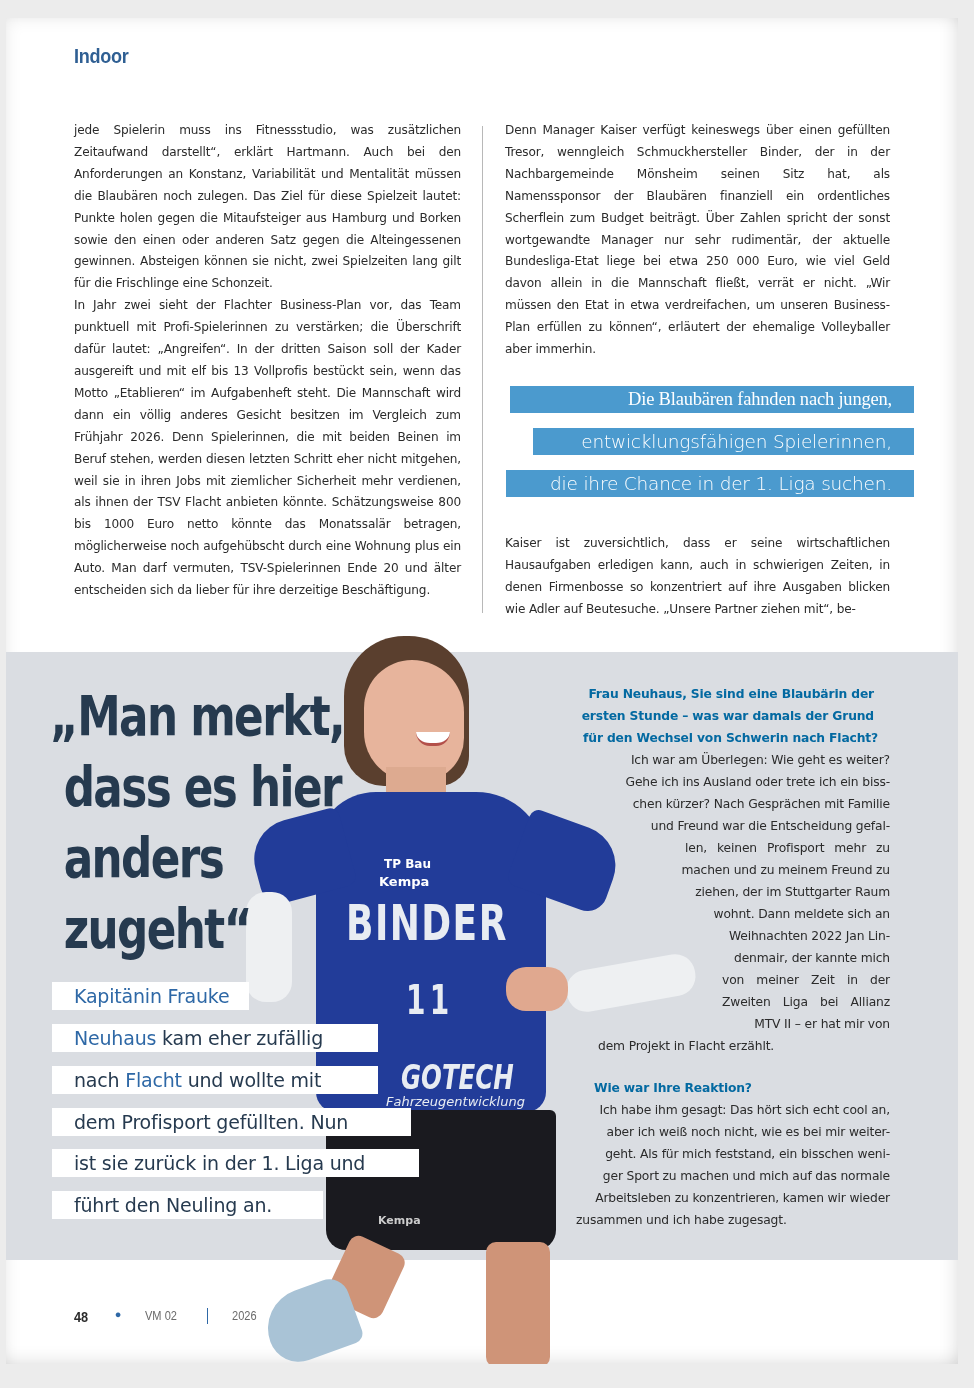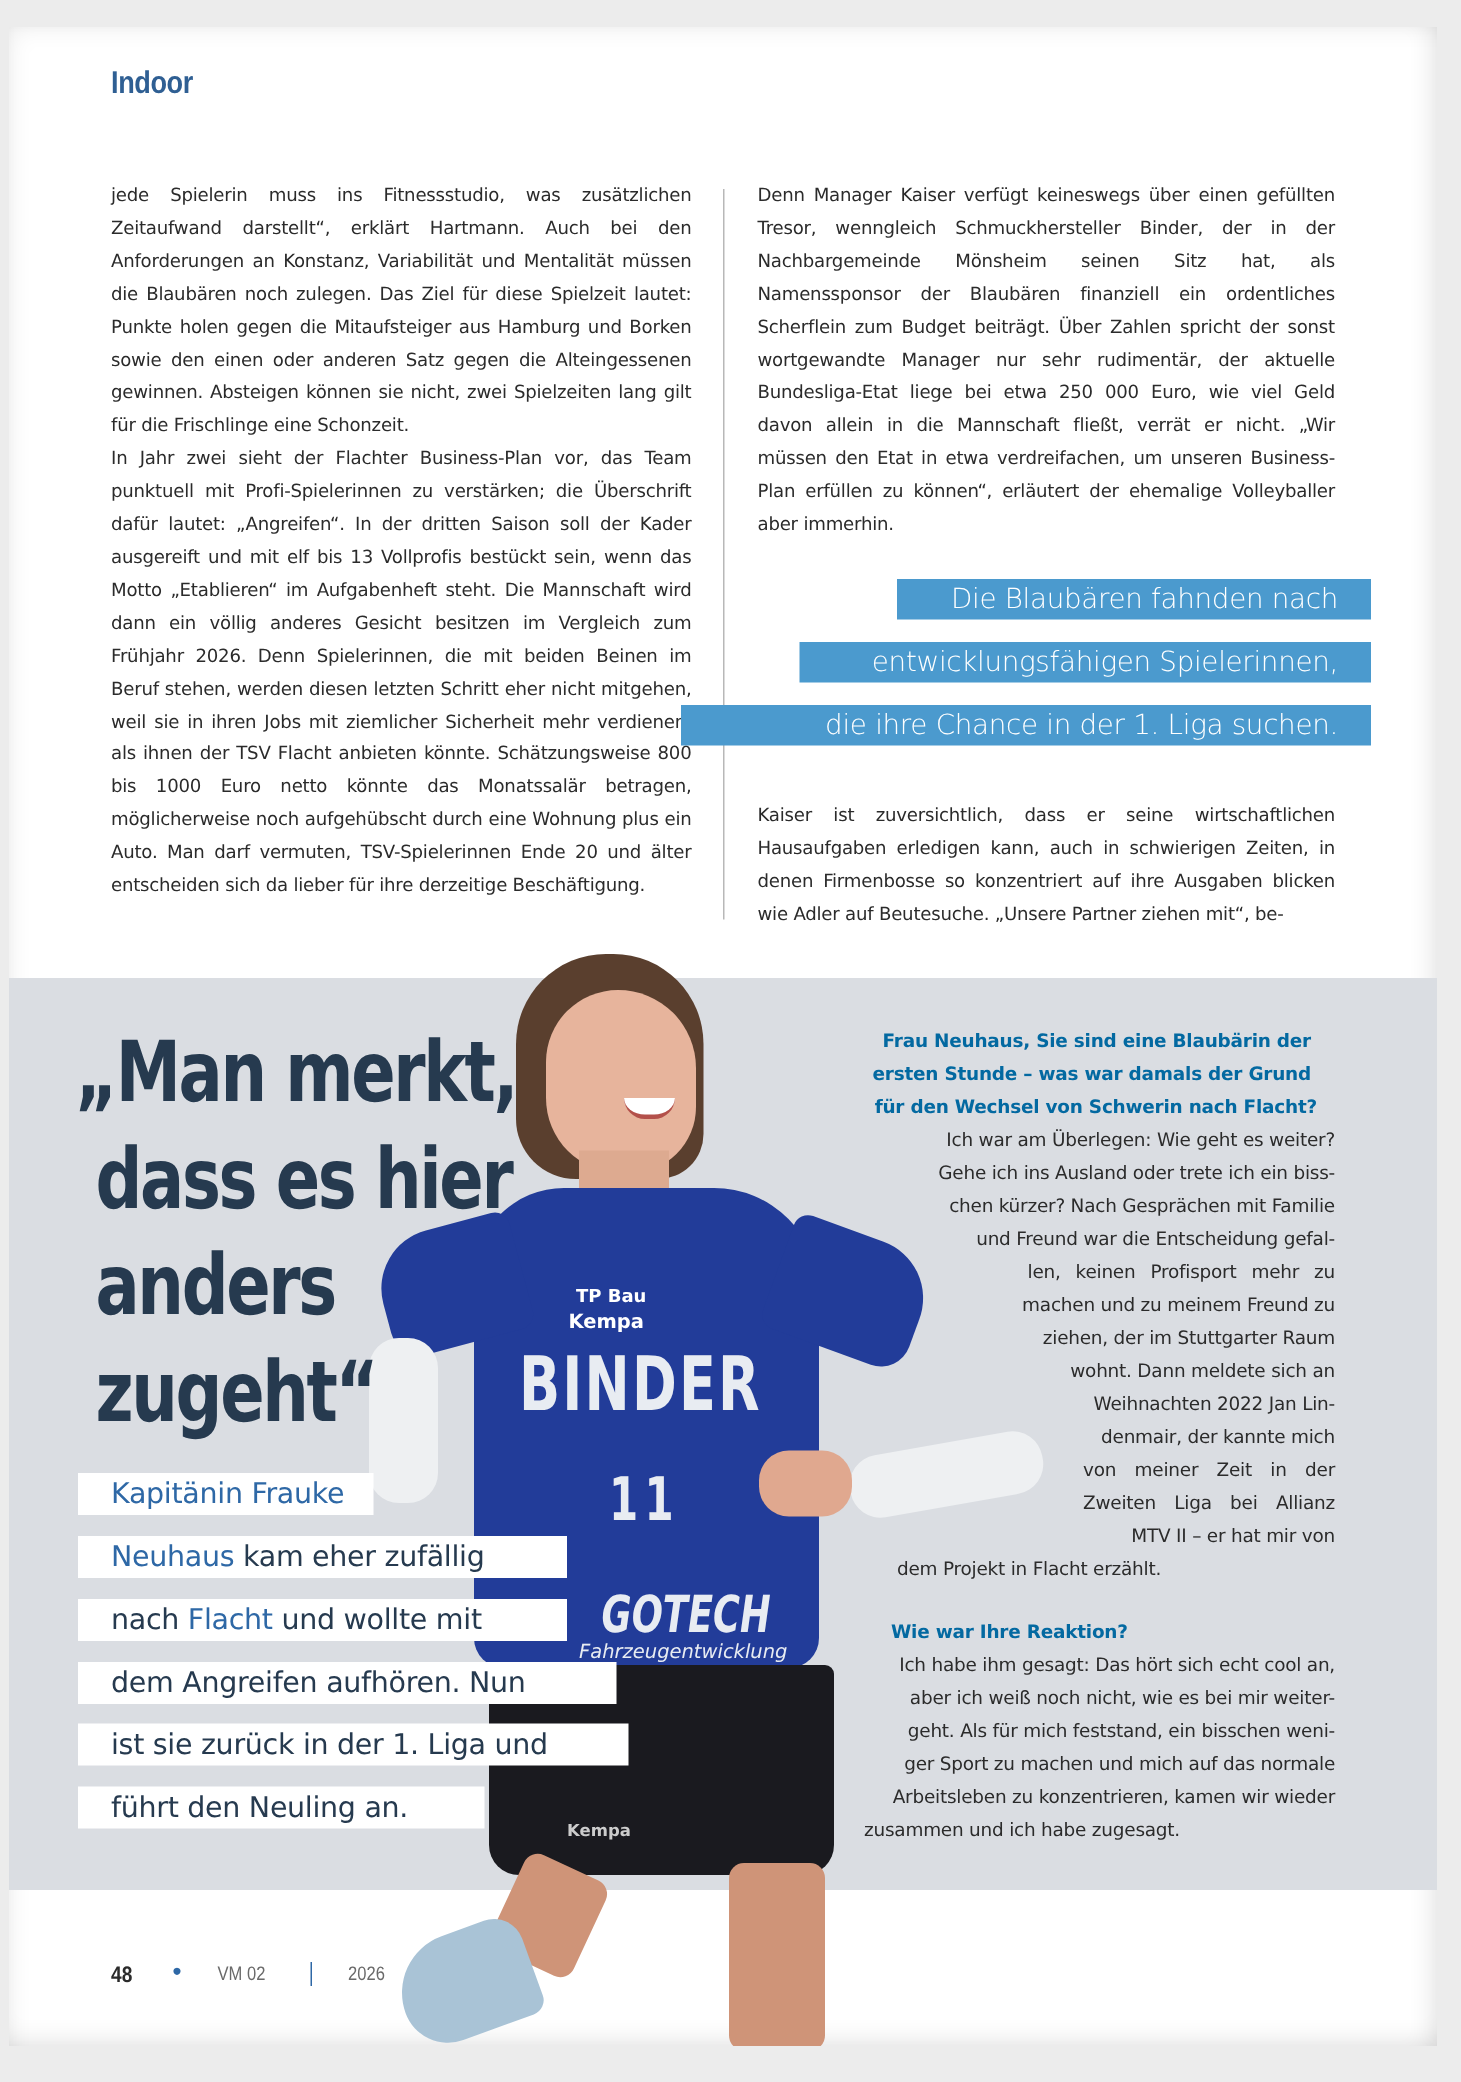--- a/index.html
+++ b/index.html
@@ -101,23 +101,23 @@
     <p>In Jahr zwei sieht der Flachter Business-Plan vor, das Team punktuell mit Profi-Spielerinnen zu verstärken; die Überschrift dafür lautet: „Angreifen“. In der dritten Saison soll der Kader ausgereift und mit elf bis 13 Vollprofis bestückt sein, wenn das Motto „Etablieren“ im Aufgabenheft steht. Die Mannschaft wird dann ein völlig anderes Gesicht besitzen im Vergleich zum Frühjahr 2026. Denn Spielerinnen, die mit beiden Beinen im Beruf stehen, werden diesen letzten Schritt eher nicht mitgehen, weil sie in ihren Jobs mit ziemlicher Sicherheit mehr verdienen, als ihnen der TSV Flacht anbieten könnte. Schätzungsweise 800 bis 1000 Euro netto könnte das Monatssalär betragen, möglicherweise noch aufgehübscht durch eine Wohnung plus ein Auto. Man darf vermuten, TSV-Spielerinnen Ende 20 und älter entscheiden sich da lieber für ihre derzeitige Beschäftigung.</p>
   </div>
 
   <div class="col-divider"></div>
 
   <div class="col col-right">
     <p>Denn Manager Kaiser verfügt keineswegs über einen gefüllten Tresor, wenngleich Schmuckhersteller Binder, der in der Nachbargemeinde Mönsheim seinen Sitz hat, als Namenssponsor der Blaubären finanziell ein ordentliches Scherflein zum Budget beiträgt. Über Zahlen spricht der sonst wortgewandte Manager nur sehr rudimentär, der aktuelle Bundesliga-Etat liege bei etwa 250 000 Euro, wie viel Geld davon allein in die Mannschaft fließt, verrät er nicht. „Wir müssen den Etat in etwa verdreifachen, um unseren Business-Plan erfüllen zu können“, erläutert der ehemalige Volleyballer aber immerhin.</p>
   </div>
 
   <div class="pullquote">
-    <div class="pq-line" style="top:0; width:316px;">Die Blaubären fahnden nach jungen,</div>
+    <div class="pq-line" style="top:0; width:404px;font-family:Liberation Serif, serif;">Die Blaubären fahnden nach jungen,</div>
     <div class="pq-line" style="top:42px; width:381px;">entwicklungsfähigen Spielerinnen,</div>
-    <div class="pq-line" style="top:84px; width:460px;">die ihre Chance in der 1. Liga suchen.</div>
+    <div class="pq-line" style="top:84px; width:408px;">die ihre Chance in der 1. Liga suchen.</div>
   </div>
 
   <div class="col col-right col-right-2">
     <p>Kaiser ist zuversichtlich, dass er seine wirtschaftlichen Hausaufgaben erledigen kann, auch in schwierigen Zeiten, in denen Firmenbosse so konzentriert auf ihre Ausgaben blicken wie Adler auf Beutesuche. „Unsere Partner ziehen mit“, be-</p>
   </div>
 
   <div class="band"></div>
 
   <div class="photo">
 
@@ -161,21 +161,21 @@
     <div class="intro-line" style="top:964px; width:197px;">
       <span class="hl">Kapitänin Frauke</span>
     </div>
     <div class="intro-line" style="top:1006px; width:326px;">
       <span class="hl">Neuhaus</span><span> kam eher zufällig</span>
     </div>
     <div class="intro-line" style="top:1048px; width:326px;">
       <span>nach </span><span class="hl">Flacht</span><span> und wollte mit</span>
     </div>
     <div class="intro-line" style="top:1090px; width:359px;">
-      <span>dem Angreifen aufhören. Nun</span>
+      <span>dem Profisport gefüllten. Nun</span>
     </div>
     <div class="intro-line" style="top:1131px; width:367px;">
       <span>ist sie zurück in der 1. Liga und</span>
     </div>
     <div class="intro-line" style="top:1173px; width:271px;">
       <span>führt den Neuling an.</span>
     </div>
   </div>
 
   <div class="interview" style="left:560px; top:666px; width:324px; height:560px;">

